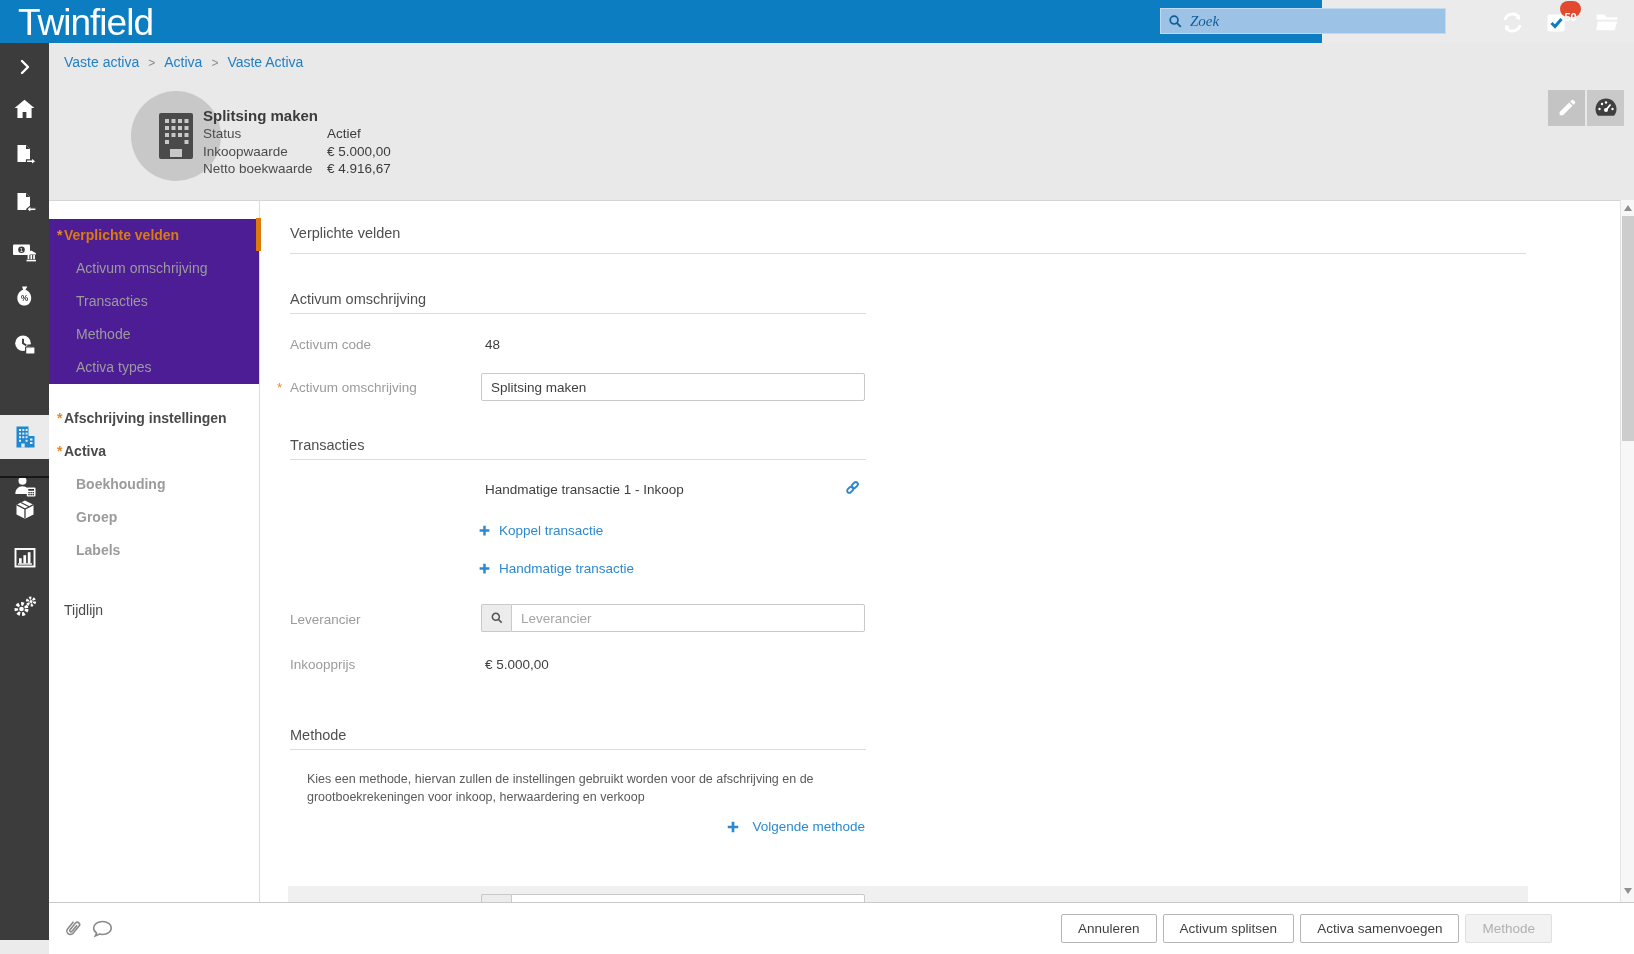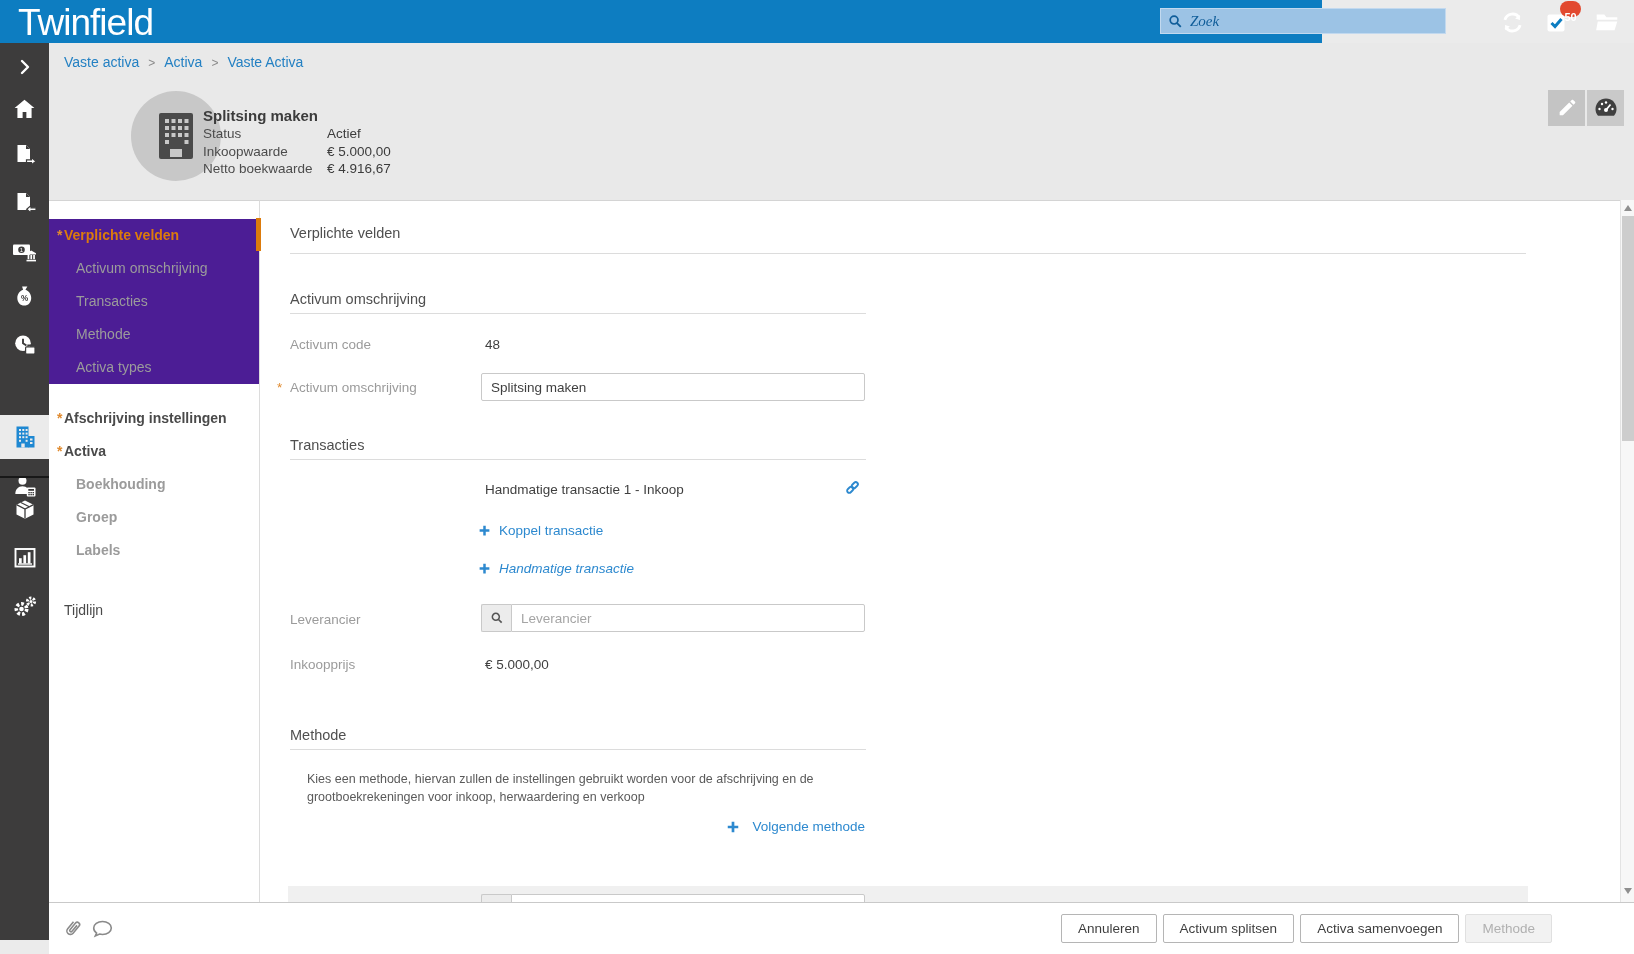--- a/index.html
+++ b/index.html
@@ -380,21 +380,21 @@
       </g>
     </svg>
   </div>
 
   <div class="blue-link" style="left:218px; top:322px;">
     <svg width="13" height="13" viewBox="0 0 24 24">
         <path d="M12 3v18M3 12h18" stroke="#2d89cf" stroke-width="4.6"></path>
       </svg>
     <span>Koppel transactie</span>
   </div>
-  <div class="blue-link" style="left:218px; top:360px;font-style:italic;">
+  <div class="blue-link" style="left:218px; top:360px;">
     <svg width="13" height="13" viewBox="0 0 24 24">
         <path d="M12 3v18M3 12h18" stroke="#2d89cf" stroke-width="4.6"></path>
       </svg>
     <span>Handmatige transactie</span>
   </div>
 
   <div class="flabel" style="left:30px; top:411px;">Leverancier</div>
   <div class="search-field" style="left:221px; top:403px;">
     <div class="qbtn">
       <svg width="14" height="14" viewBox="0 0 24 24">

